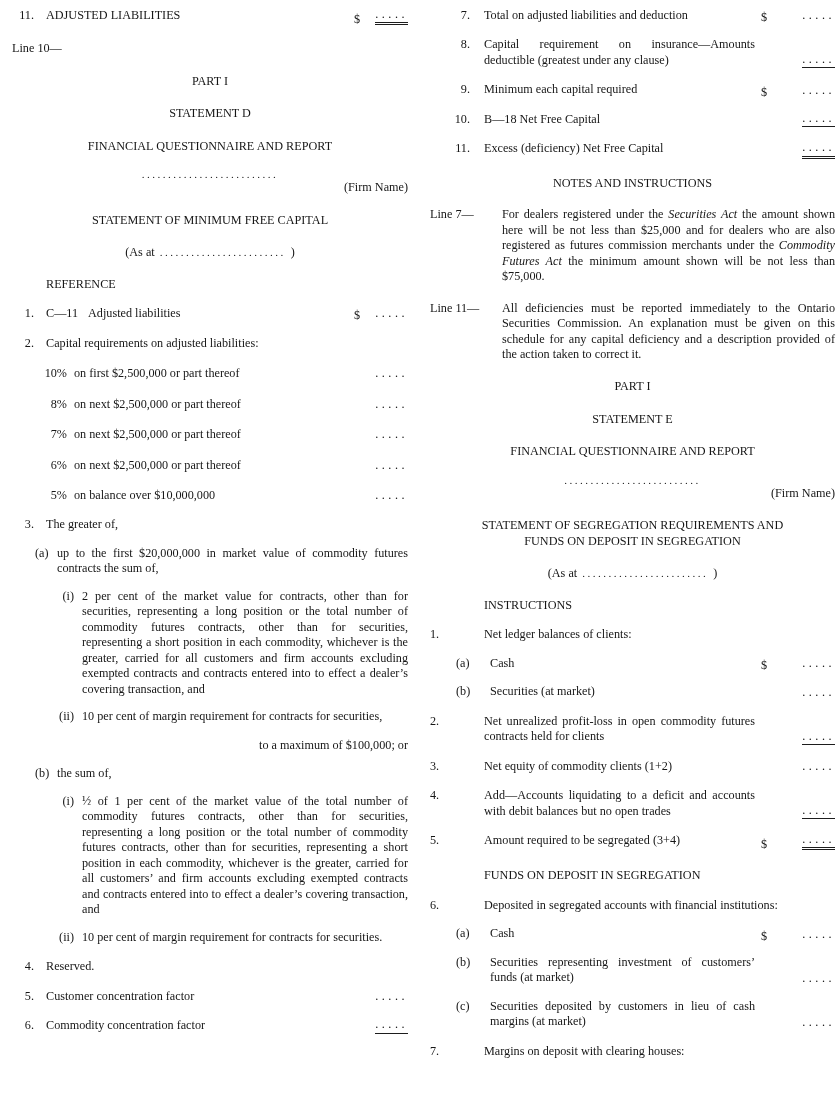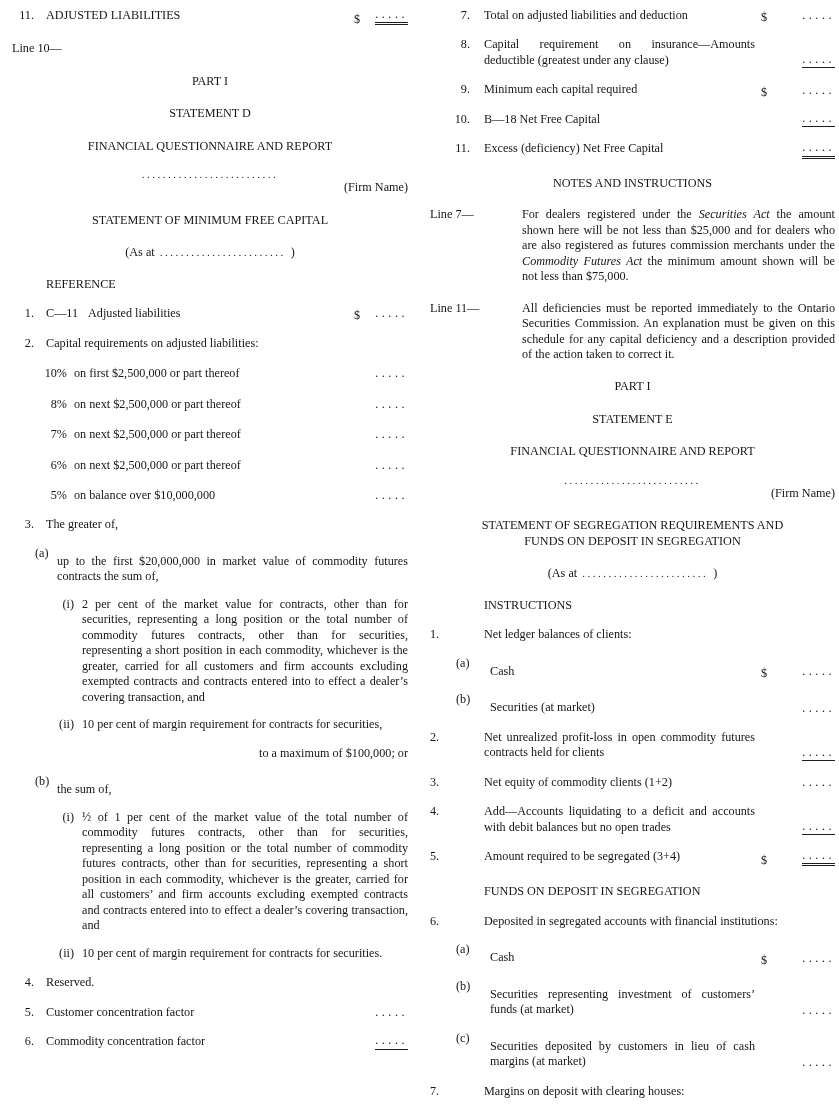--- a/index.html
+++ b/index.html
@@ -41,31 +41,31 @@
 
   
   .sub-pct { display: flex; margin-top: 15px; }
   .sub-pct .pct { flex: 0 0 43px; margin-left: 12px; margin-right: 7px; text-align: right; }
   .sub-pct .body { flex: 1; }
 
   
   .sub-letter { display: flex; margin-top: 13px; }
   .sub-letter .ltag { flex: 0 0 20px; margin-left: 23px; margin-right: 2px; }
   .col.right .sub-letter .ltag { flex: 0 0 24px; margin-left: 26px; margin-right: 10px; }
-  .sub-letter .body { flex: 1; text-align: justify; margin-top: 8px; }
+  .sub-letter .body { flex: 1; text-align: justify; }
 
   
   .sub-roman { display: flex; margin-top: 12px; }
   .sub-roman .rtag { flex: 0 0 30px; margin-left: 32px; margin-right: 8px; text-align: right; }
   .sub-roman .body { flex: 1; text-align: justify; }
 
   .plain-line { margin-top: 13px; margin-left: 34px; text-align: right; }
 
   
-  .note { display: flex; margin-top: 16px; gap: 20px; }
+  .note { display: flex; margin-top: 16px; }
   .note .note-tag { flex: 0 0 64px; margin-right: 8px; white-space: nowrap; }
   .note .note-text { flex: 1; text-align: justify; }
 
   
   .h { text-align: center; margin-top: 17px; }
   .h.tight { margin-top: 1px; text-align: right; }
   .h.title2 { margin-top: 0; }
   .firm-dots { text-align: center; letter-spacing: 2.5px; font-size: 11px;
                margin-top: 15px; line-height: 10px; }
   .asat-dots { letter-spacing: 2.5px; font-size: 11px; margin: 0 5px; }

